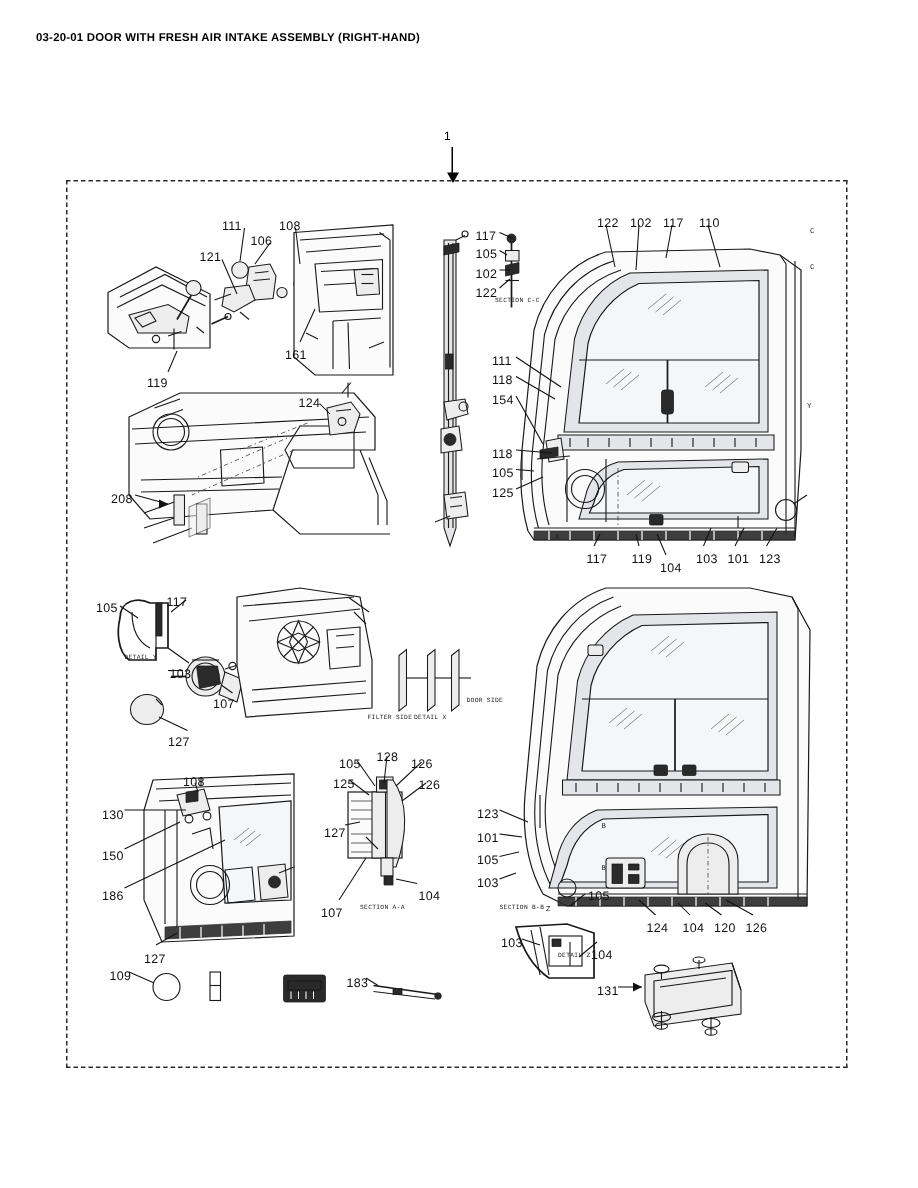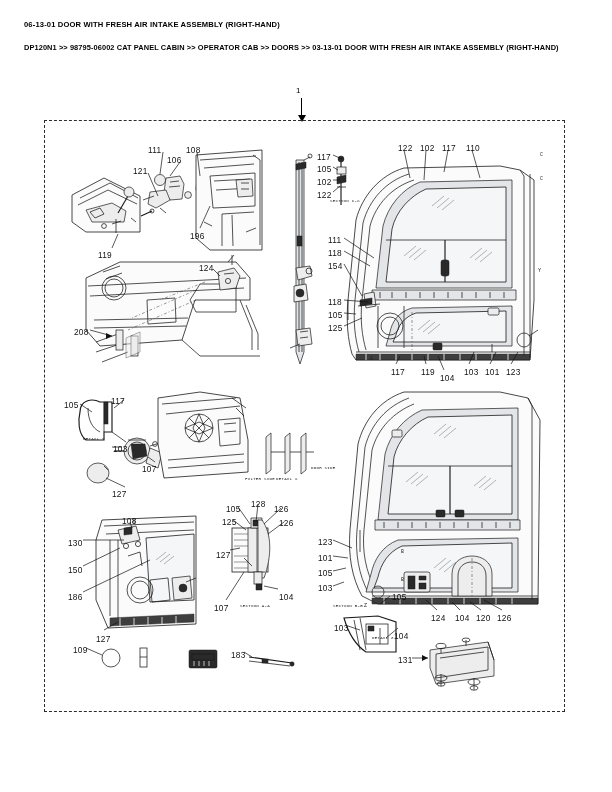--- a/index.html
+++ b/index.html
@@ -29,22 +29,21 @@
   .metal{fill:#ededed;stroke:#1a1a1a;stroke-width:.7;}
   .dark{fill:#2a2a2a;stroke:#1a1a1a;stroke-width:.5;}
   .hatch{stroke:#1a1a1a;stroke-width:.45;}
   .dashln{fill:none;stroke:#333;stroke-width:.5;stroke-dasharray:3 2 1 2;}
 </style>
 </head>
 <body>
 
 <div id="page">
 
-  <div class="hdr-title">06-13-01 DOOR WITH FRESH AIR INTAKE ASSEMBLY (RIGHT-HAND)</div>
-  <div class="hdr-crumb">DP120N1 &gt;&gt; 98795-06002 CAT PANEL CABIN &gt;&gt; OPERATOR CAB &gt;&gt; DOORS &gt;&gt; 03-13-01 DOOR WITH FRESH AIR INTAKE ASSEMBLY (RIGHT-HAND)</div>
+  <div class="hdr-title">03-20-01 DOOR WITH FRESH AIR INTAKE ASSEMBLY (RIGHT-HAND)</div>
 
   <div class="topmark">
     <div class="num">1</div>
     <div class="stem"></div>
     <div class="head"></div>
   </div>
 
   <div class="fig-frame"></div>
 
   <svg width="612" height="792">
@@ -528,21 +527,21 @@
       <polygon points="112,336 106,333 106,339"></polygon>
     </g>
 
   </svg>
 
   <div>
     <div class="lbl" style="left:148px;top:145px">111</div>
     <div class="lbl" style="left:167px;top:155px">106</div>
     <div class="lbl" style="left:186px;top:145px">108</div>
     <div class="lbl" style="left:133px;top:166px">121</div>
-    <div class="lbl" style="left:190px;top:231px">196</div>
+    <div class="lbl" style="left:190px;top:231px">161</div>
     <div class="lbl" style="left:98px;top:250px">119</div>
     <div class="lbl" style="left:199px;top:263px">124</div>
     <div class="lbl" style="left:74px;top:327px">208</div>
     <div class="lbl" style="left:64px;top:400px">105</div>
     <div class="lbl" style="left:111px;top:396px">117</div>
     <div class="lbl" style="left:113px;top:444px">103</div>
     <div class="lbl" style="left:142px;top:464px">107</div>
     <div class="lbl" style="left:112px;top:489px">127</div>
     <div class="lbl" style="left:317px;top:152px">117</div>
     <div class="lbl" style="left:317px;top:164px">105</div>

